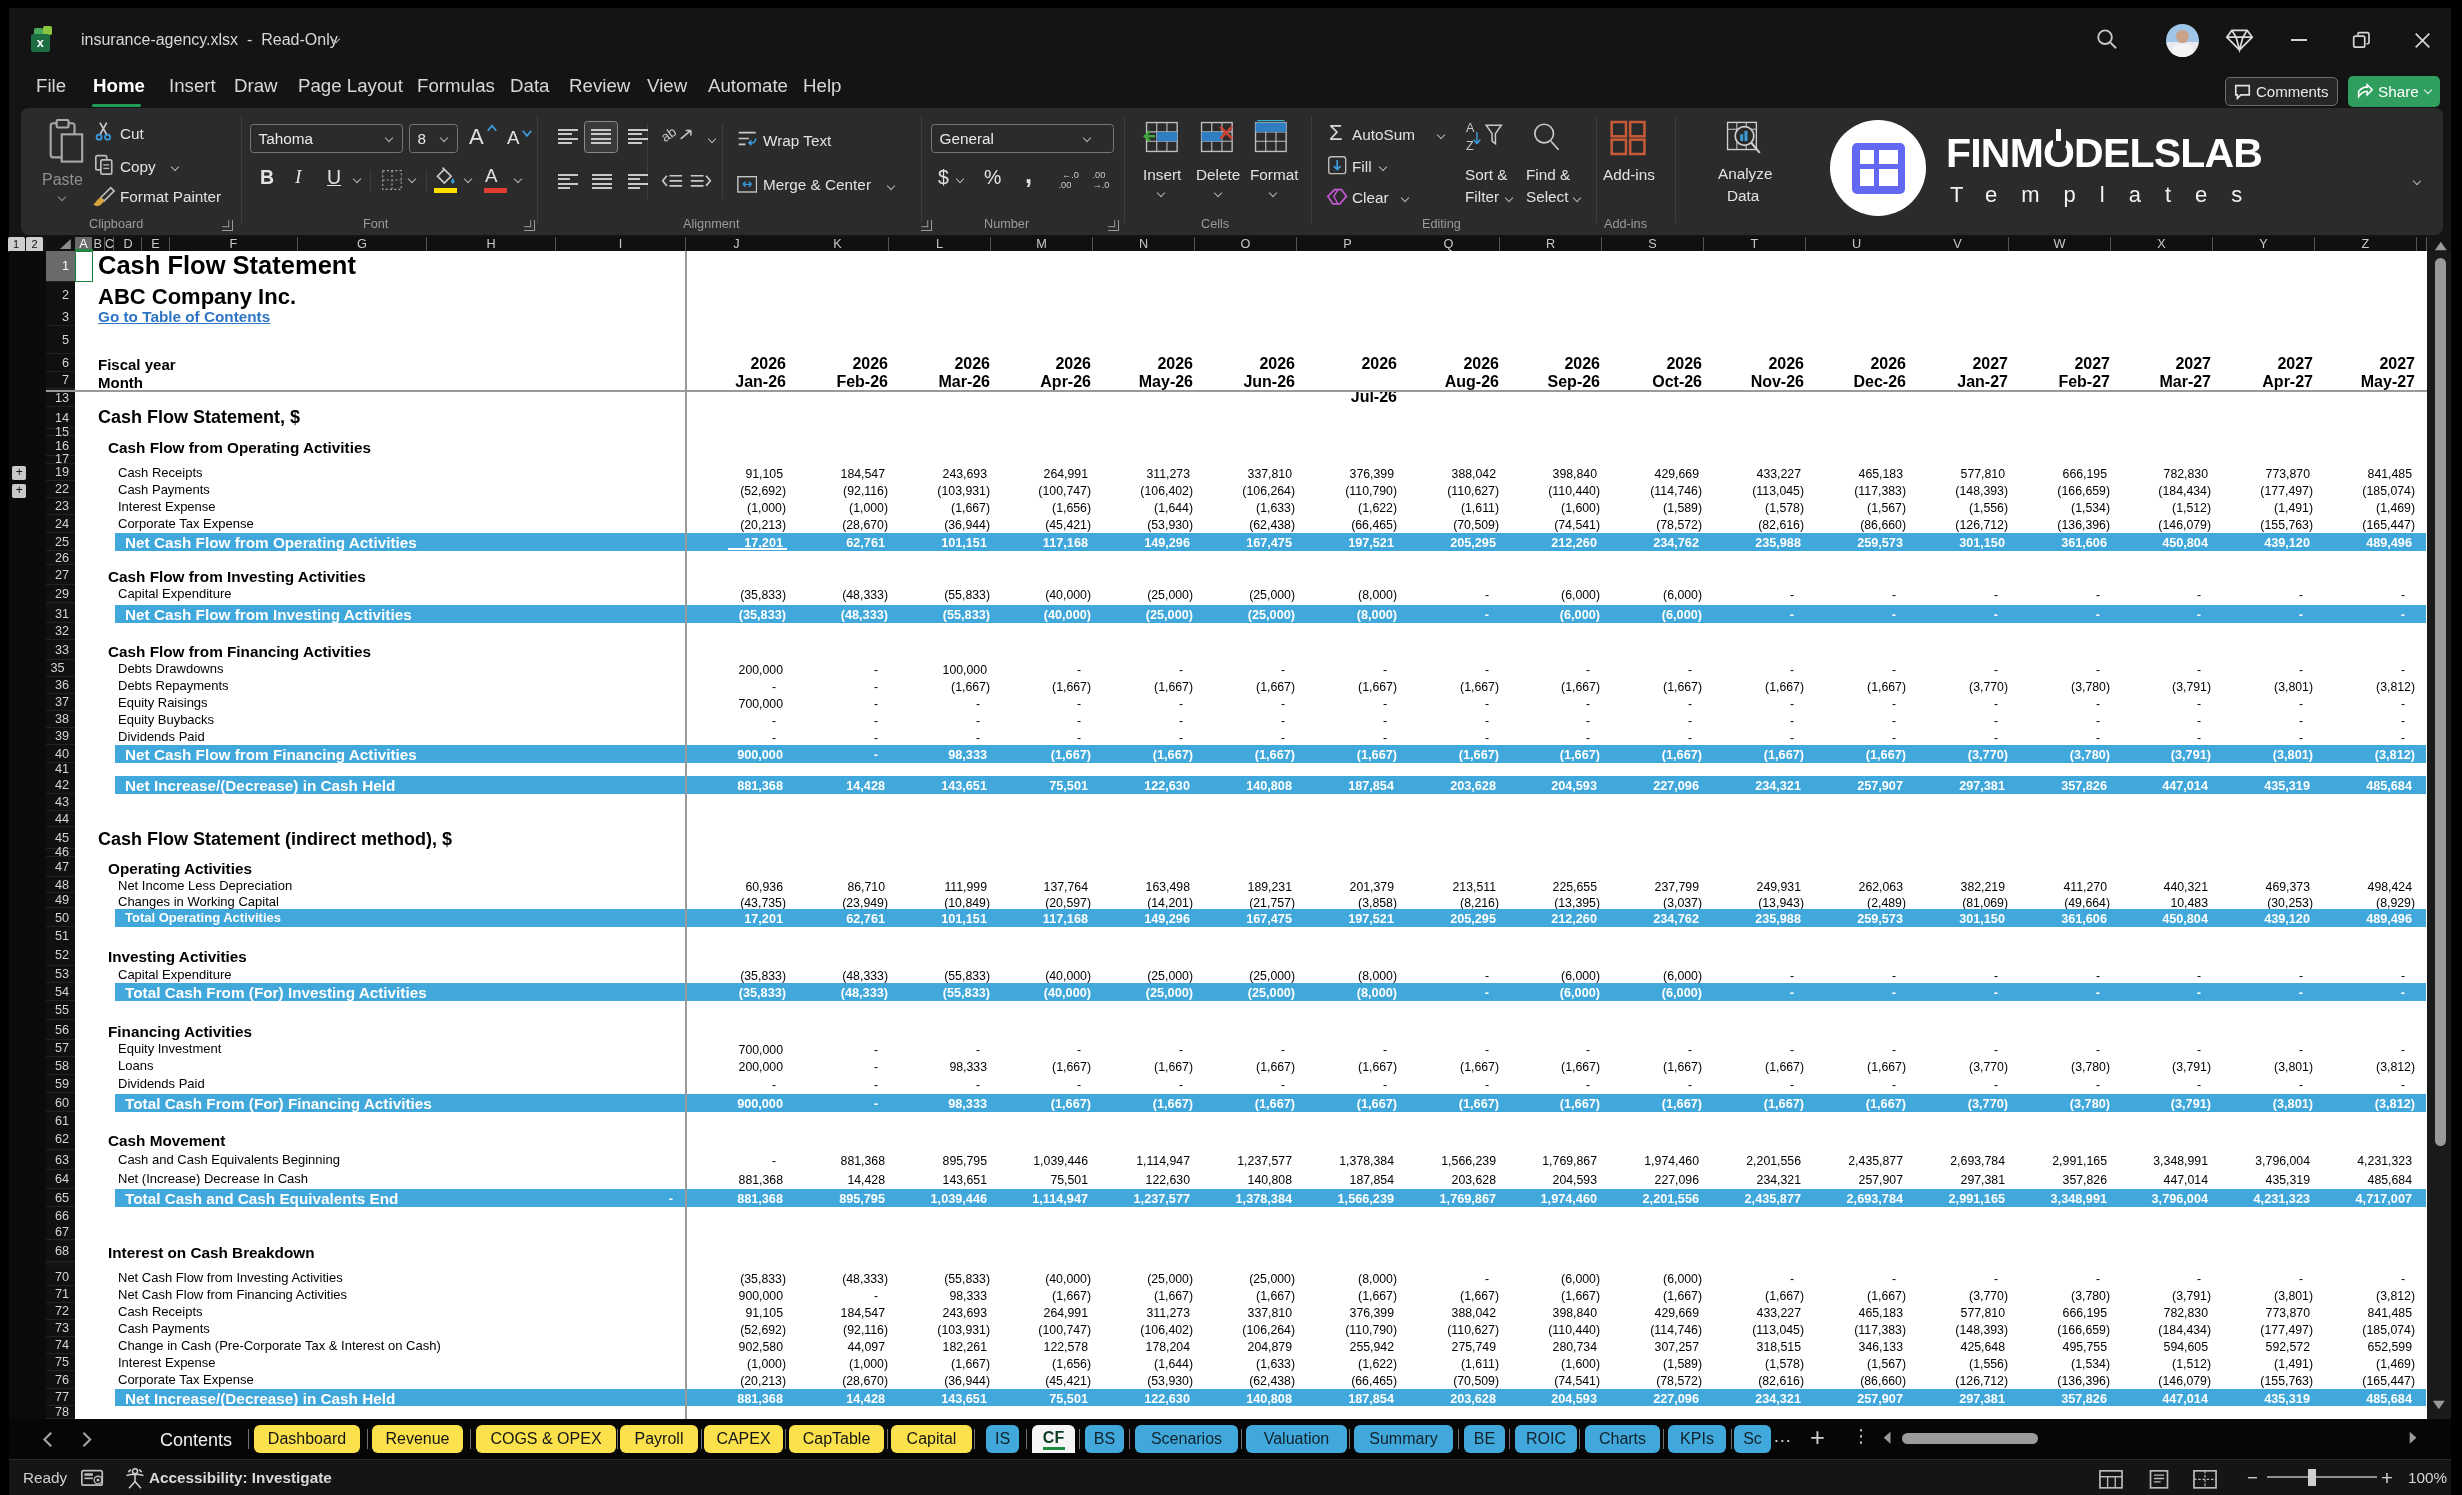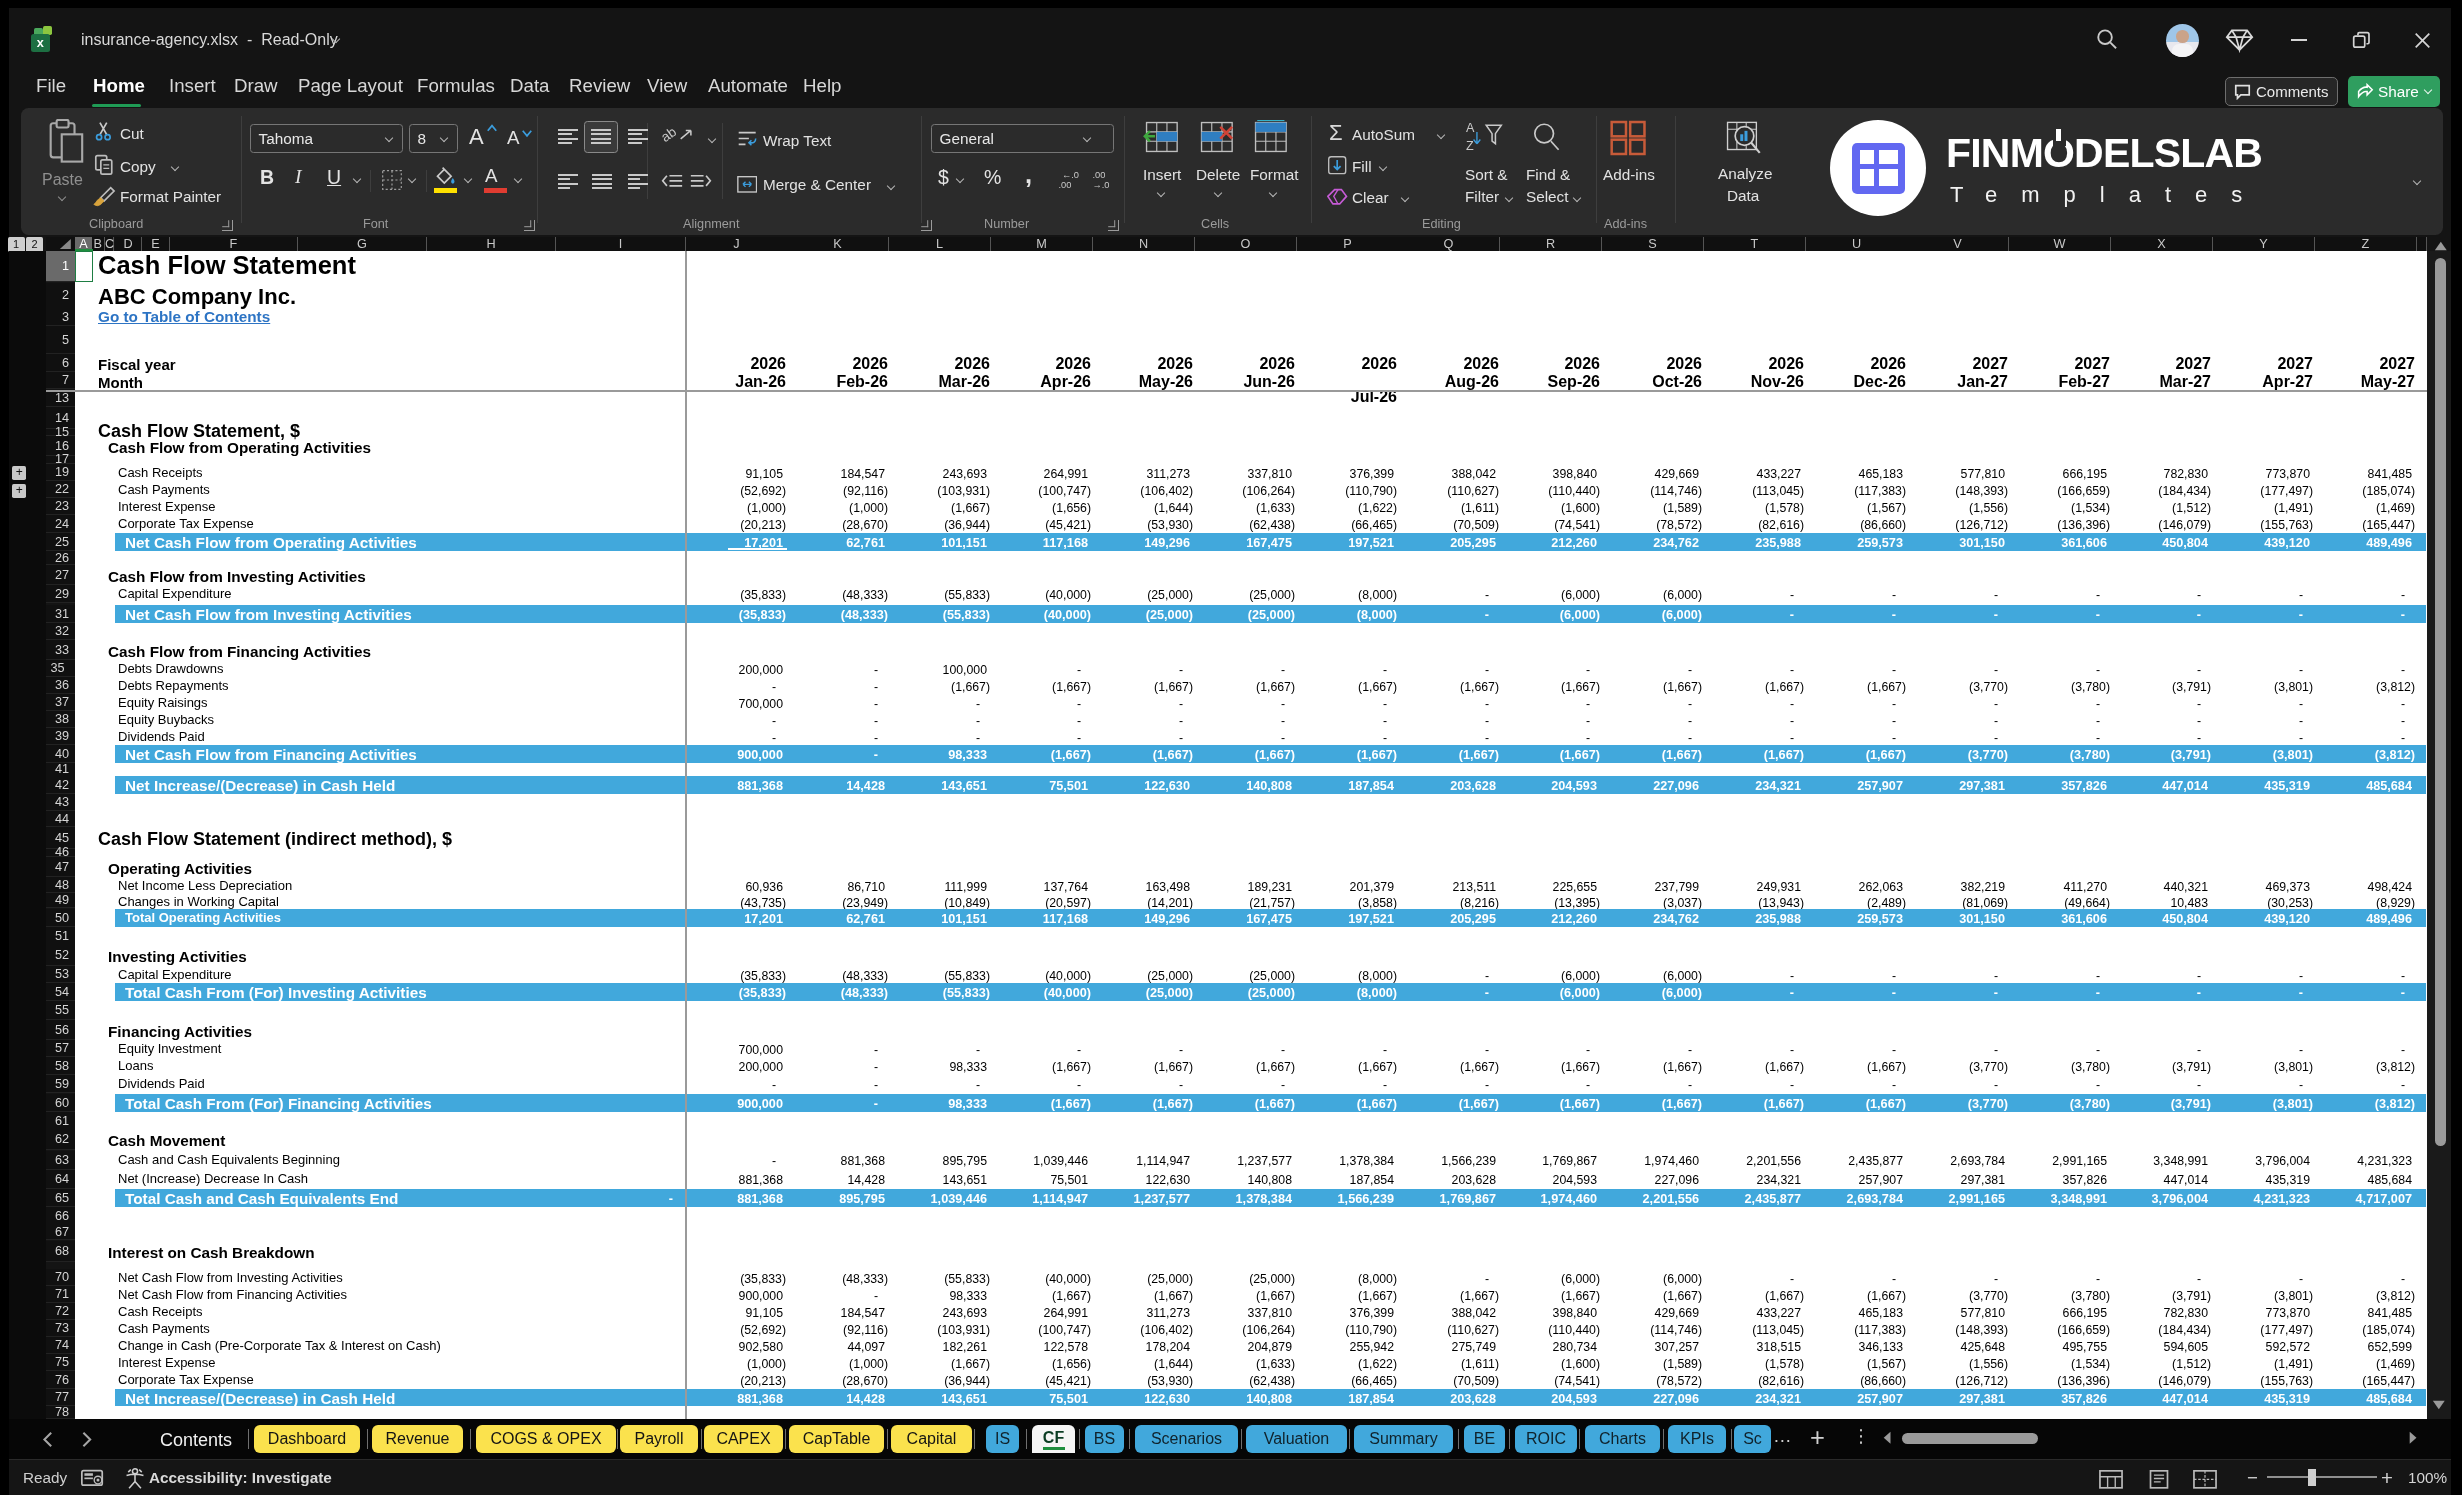--- a/index.html
+++ b/index.html
@@ -456,21 +456,21 @@
     <span class="n" style="left:1425px;width:100px;top:0.8px;font-size:16px;font-weight:bold;">Sep-26</span>
     <span class="n" style="left:1527px;width:100px;top:0.8px;font-size:16px;font-weight:bold;">Oct-26</span>
     <span class="n" style="left:1629px;width:100px;top:0.8px;font-size:16px;font-weight:bold;">Nov-26</span>
     <span class="n" style="left:1731px;width:100px;top:0.8px;font-size:16px;font-weight:bold;">Dec-26</span>
     <span class="n" style="left:1833px;width:100px;top:0.8px;font-size:16px;font-weight:bold;">Jan-27</span>
     <span class="n" style="left:1935px;width:100px;top:0.8px;font-size:16px;font-weight:bold;">Feb-27</span>
     <span class="n" style="left:2036px;width:100px;top:0.8px;font-size:16px;font-weight:bold;">Mar-27</span>
     <span class="n" style="left:2138px;width:100px;top:0.8px;font-size:16px;font-weight:bold;">Apr-27</span>
     <span class="n" style="left:2240px;width:100px;top:0.8px;font-size:16px;font-weight:bold;">May-27</span>
   </div>
-<div class="row big" style="top:419px;height:22px;">
+<div class="row big" style="top:405px;height:22px;">
     <span class="lbl" style="left:23px;top:1.7px;font-size:18px;font-weight:bold;">Cash Flow Statement, $</span>
   </div>
 <div class="row section" style="top:436px;height:20.4px;">
     <span class="lbl" style="left:33px;top:2.5px;font-size:15.3px;font-weight:bold;">Cash Flow from Operating Activities</span>
   </div>
 <div class="row item" style="top:464px;height:17px;">
     <span class="lbl" style="left:43px;top:0.8px;font-size:13px;">Cash Receipts</span>
     <span class="n" style="left:611px;width:97px;top:3.4px;">91,105</span>
     <span class="n" style="left:713px;width:97px;top:3.4px;">184,547</span>
     <span class="n" style="left:815px;width:97px;top:3.4px;">243,693</span>

